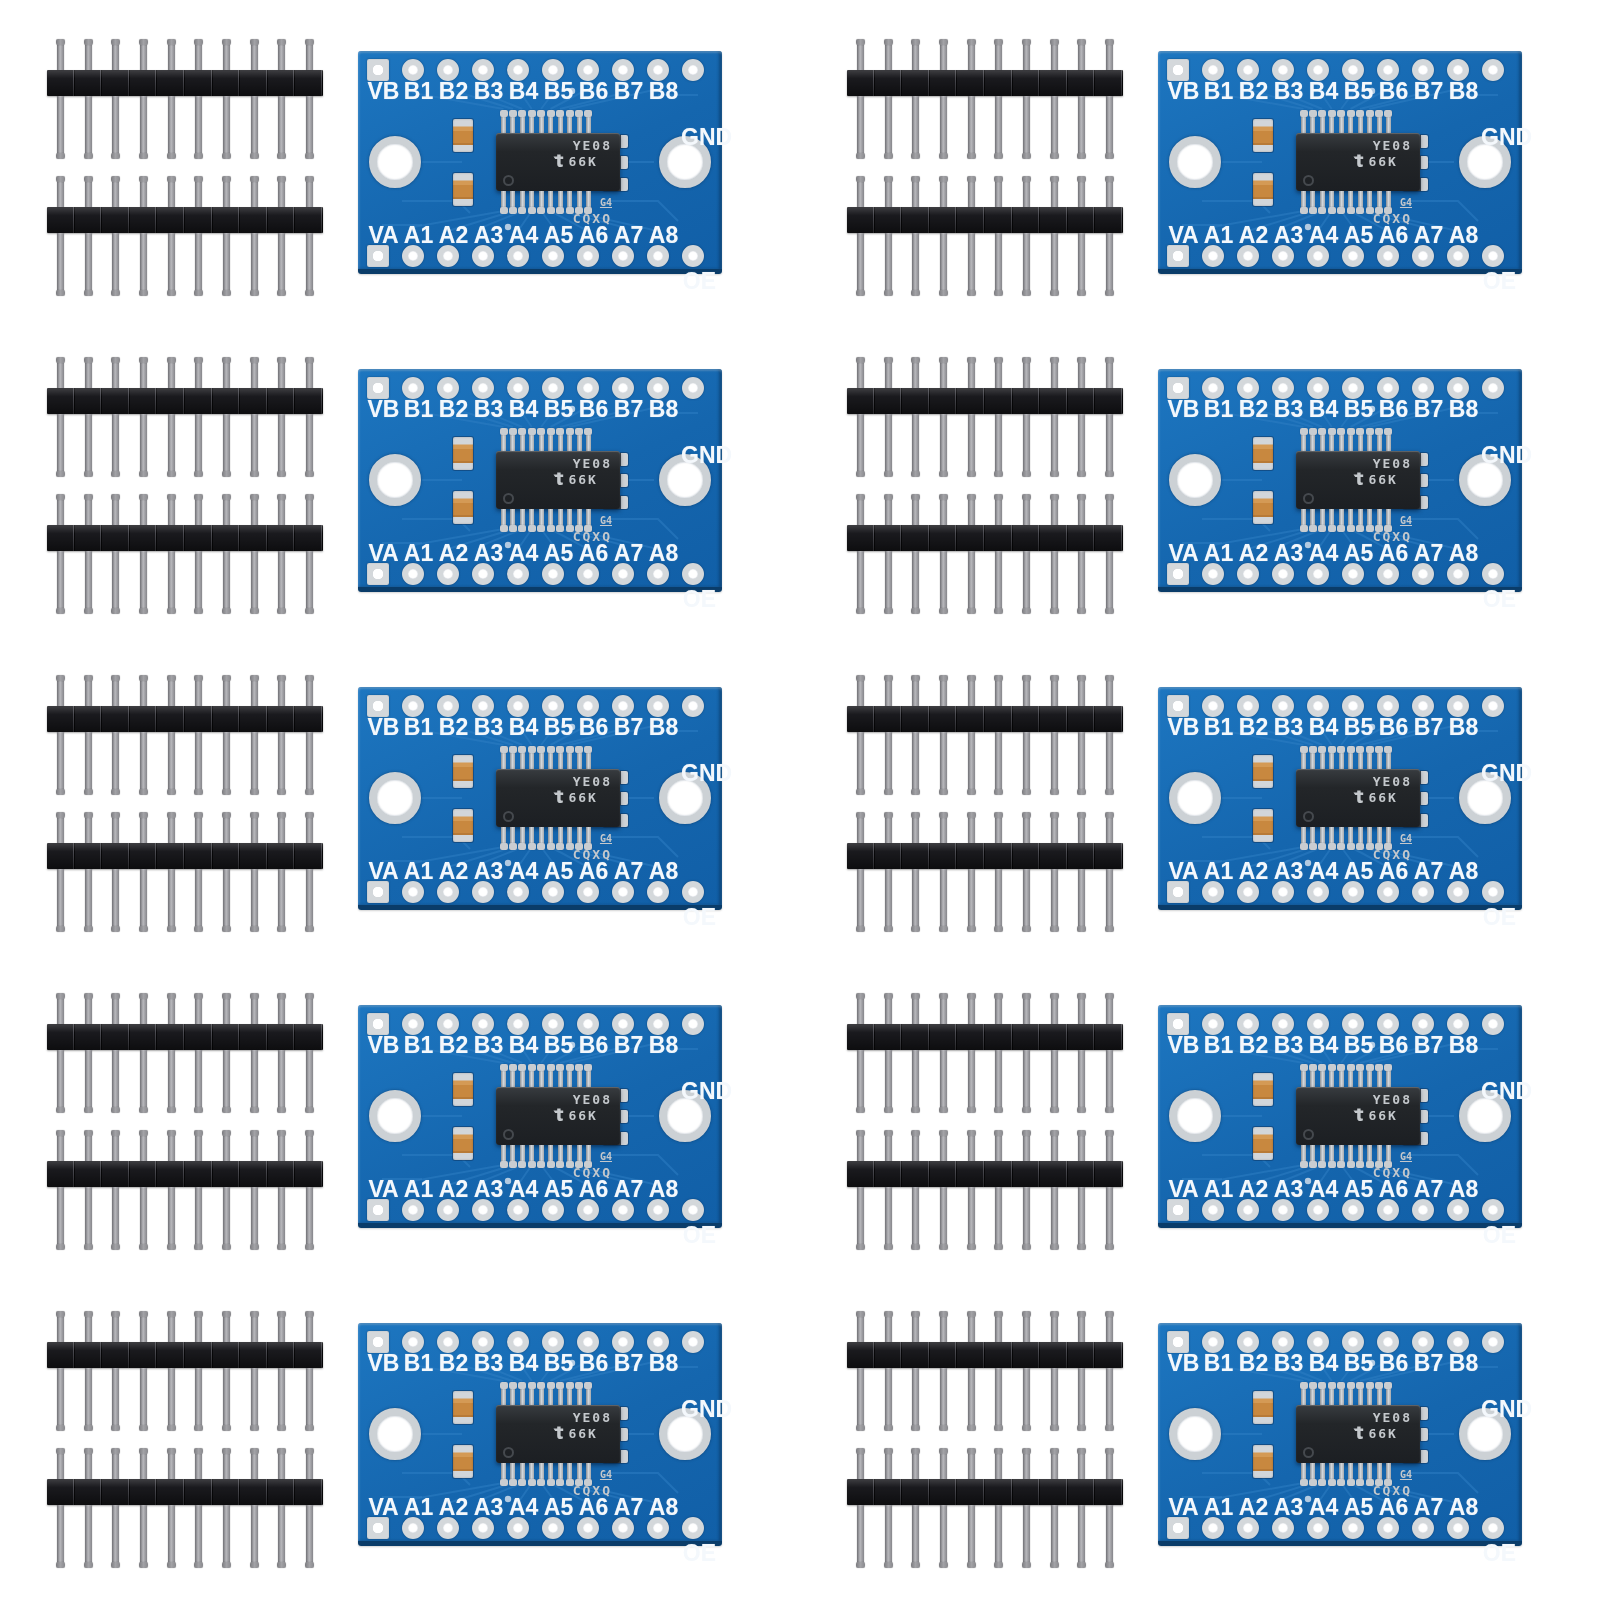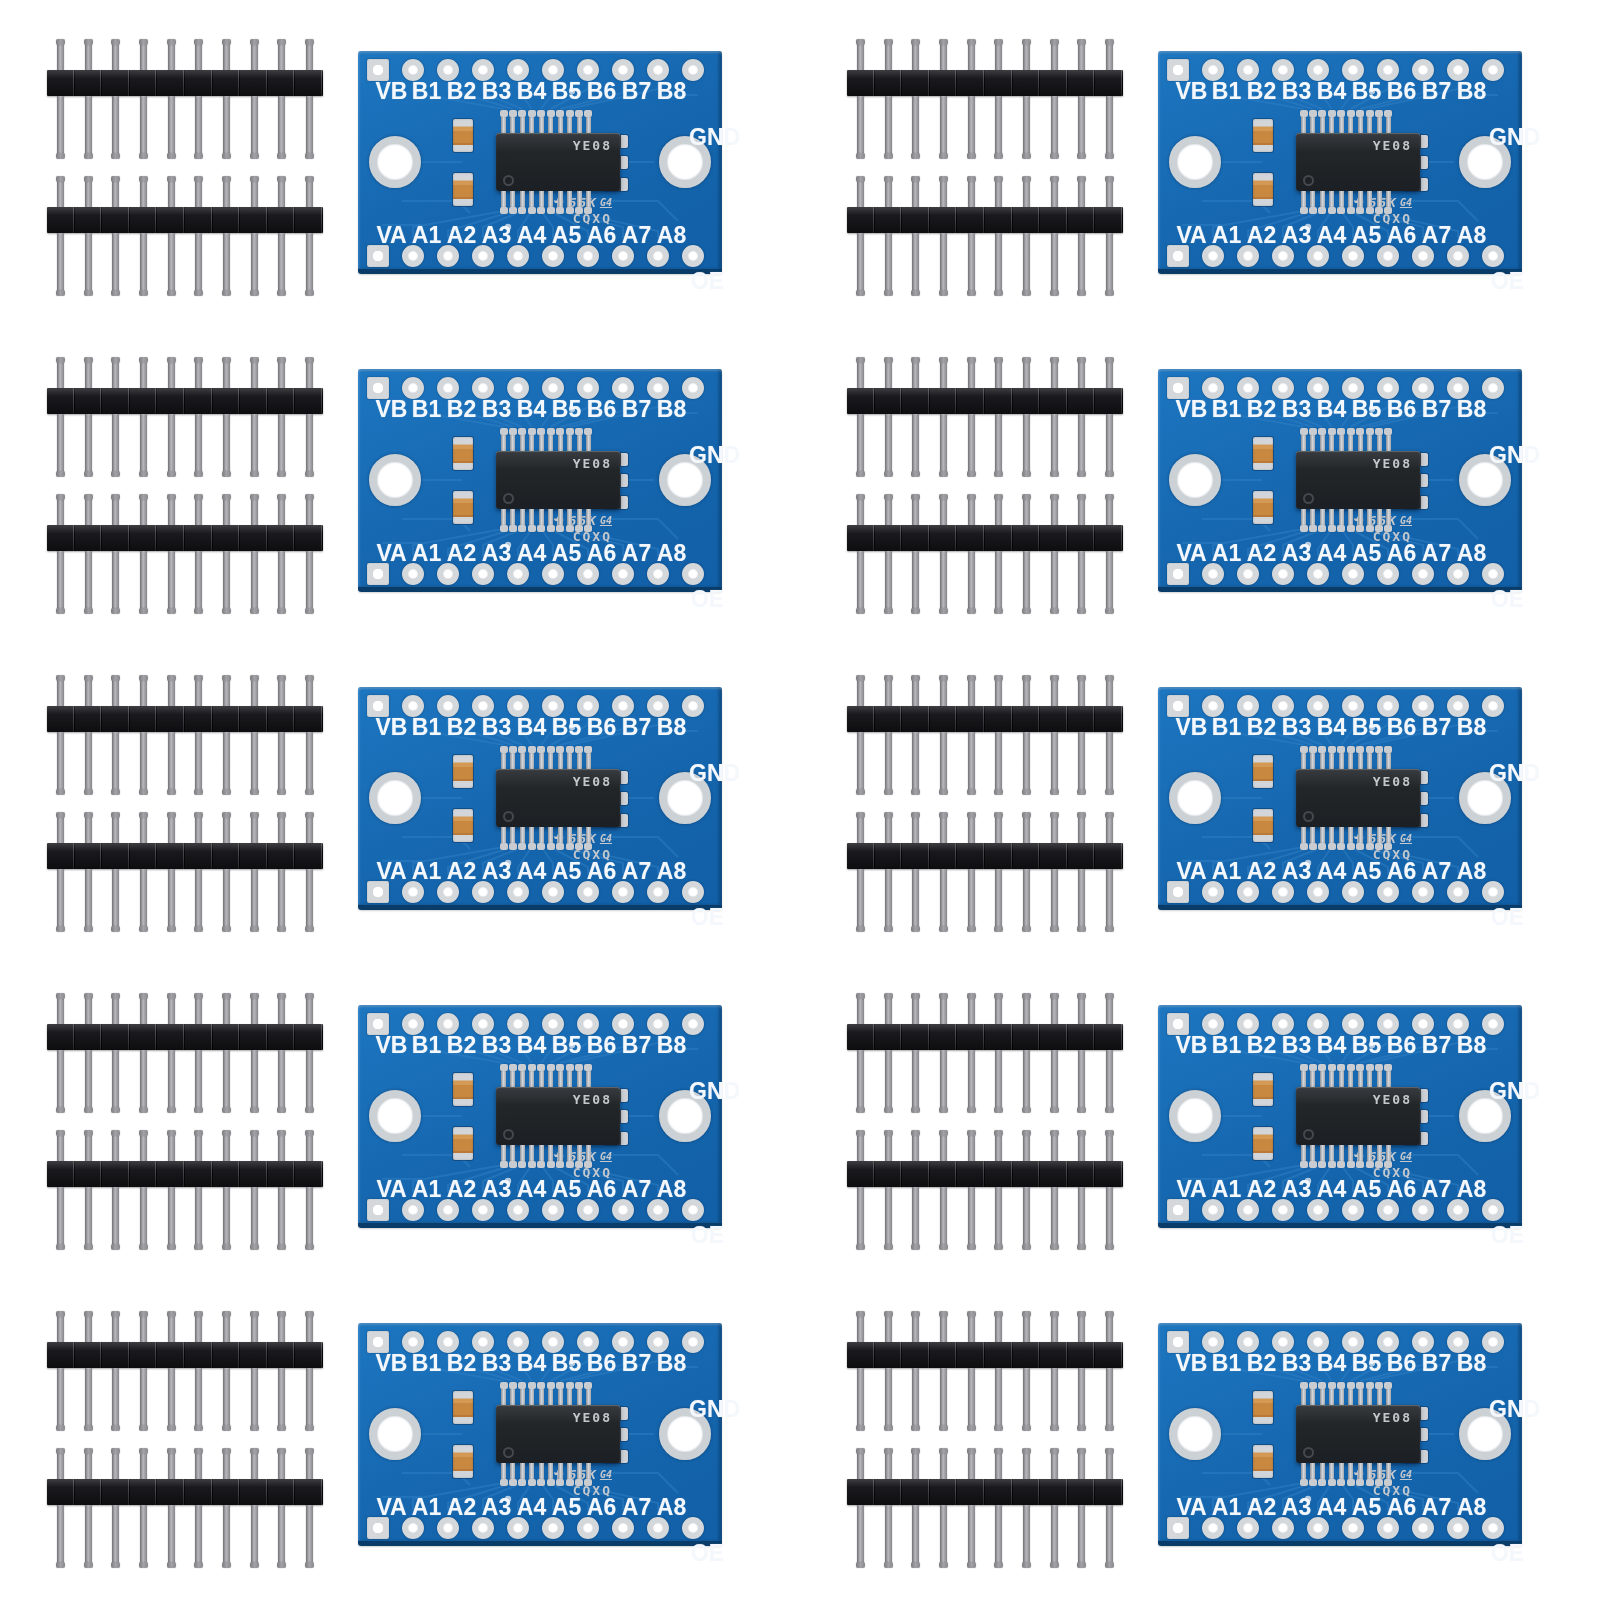--- a/index.html
+++ b/index.html
@@ -67,21 +67,21 @@
     background:#ffffff;border:6px solid #d4d8db;box-sizing:border-box;
     box-shadow:0 0 2px rgba(6,36,72,.55), inset 0 0 1px rgba(6,36,72,.4);
   }
   .pad:last-child{margin-right:0;}
   .pad.square{
     border:none;border-radius:2px;
     background:radial-gradient(circle at 50% 50%, #ffffff 0 5px, #d4d8db 5.5px);
   }
 
   .labels{
-    position:absolute;left:16px;width:360px;display:flex;
+    position:absolute;left:8px;width:360px;display:flex;
     font-weight:bold;font-size:23px;line-height:26px;
     color:#f4f8fc;text-shadow:0 0 1px rgba(255,255,255,.35);
   }
   .labels-top{top:27px;}
   .labels-bottom{top:171px;}
   .labels .slot{flex:0 0 35px;width:35px;text-align:center;white-space:nowrap;}
   .labels .slot:last-child{text-align:right;margin-top:46px;}
 
   .hole{
     position:absolute;top:85px;width:52px;height:52px;border-radius:50%;
@@ -107,21 +107,21 @@
   .chip-pins.bottom .cpin::before{bottom:-1px;}
   .chip-body{
     position:relative;width:124px;height:58px;box-sizing:border-box;
     padding:5px 8px 8px 0;border-radius:3px;text-align:right;
     background:linear-gradient(180deg,#383c40,#232629 32%,#1c1f23);
     box-shadow:0 2px 4px rgba(0,18,40,.55), inset 0 1px 1px rgba(255,255,255,.22);
     color:#c4c8cc;font-family:"DejaVu Sans Mono",monospace;
     font-weight:bold;font-size:13px;line-height:16px;letter-spacing:2px;
   }
   .chip-line{white-space:nowrap;}
-  .chip-line.l2{display:flex;align-items:flex-end;justify-content:flex-end;font-style:italic;}
+  .chip-line.l2{display:flex;align-items:flex-start;justify-content:flex-end;}
   .ti{display:inline-block;width:12px;height:13px;margin-right:3px;flex:0 0 12px;}
   .g4{font-size:10px;letter-spacing:0;text-decoration:underline;margin-left:2px;margin-top:41px;}
   .pin1{
     position:absolute;left:7px;bottom:5px;width:11px;height:11px;
     border:2px solid #45494e;border-radius:50%;box-sizing:border-box;
   }
 
   
   .cap{
     position:absolute;left:95px;width:20px;height:33px;border-radius:2px;

